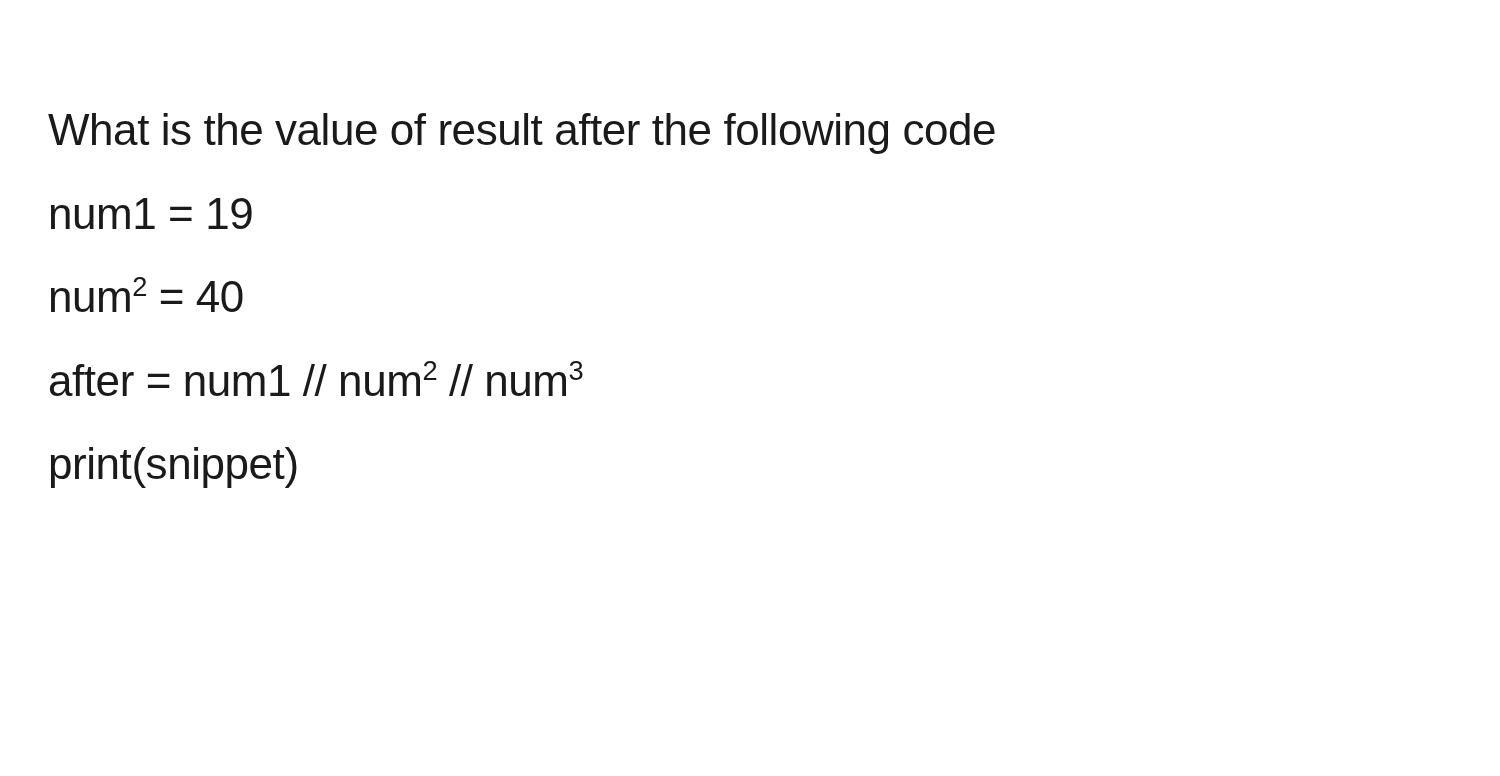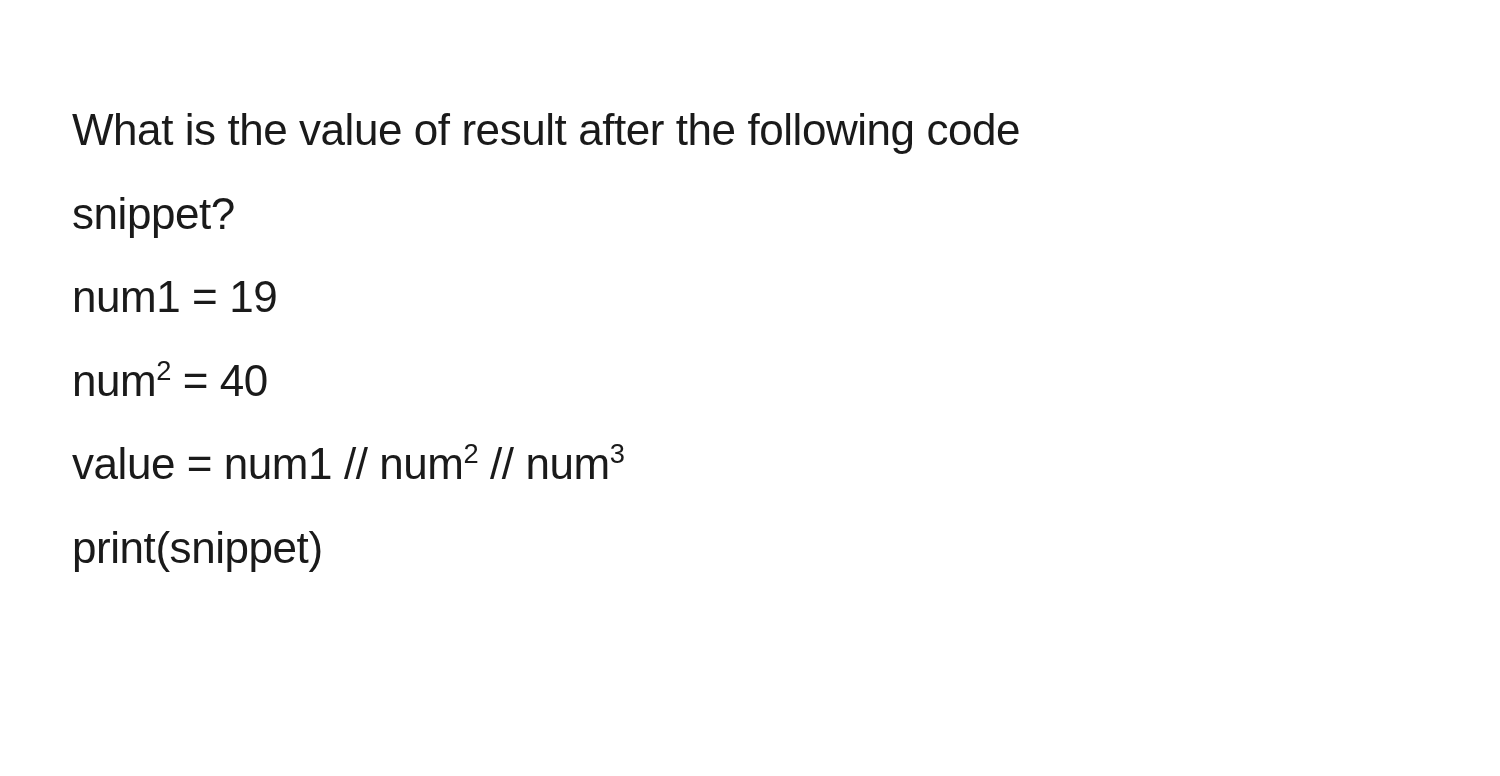--- a/index.html
+++ b/index.html
@@ -9,38 +9,37 @@
   }
   html, body {
     width: 1500px;
     height: 776px;
     background: #ffffff;
     font-family: -apple-system, BlinkMacSystemFont, "Segoe UI", Helvetica, Arial, sans-serif;
     color: #1a1a1a;
     overflow: hidden;
   }
   .content {
-    padding: 88px 72px 0 72px;
+    padding: 88px 72px 0 48px;
     font-size: 44px;
     line-height: 1.9;
     font-weight: 400;
     letter-spacing: -0.01em;
   }
   .line {
     display: block;
   }
   sup {
     font-size: 0.62em;
     vertical-align: super;
     line-height: 0;
   }
 </style>
 </head>
 <body>
 
 <div class="content">
   <span class="line">What is the value of result after the following code</span>
-  <span class="line">snippet?</span>
   <span class="line">num1 = 19</span>
   <span class="line"><span>num</span><sup>2</sup><span> = 40</span></span>
-  <span class="line"><span>value = num1 // num</span><sup>2</sup><span> // num</span><sup>3</sup></span>
+  <span class="line"><span>after = num1 // num</span><sup>2</sup><span> // num</span><sup>3</sup></span>
   <span class="line">print(snippet)</span>
 </div>
 
 </body></html>

